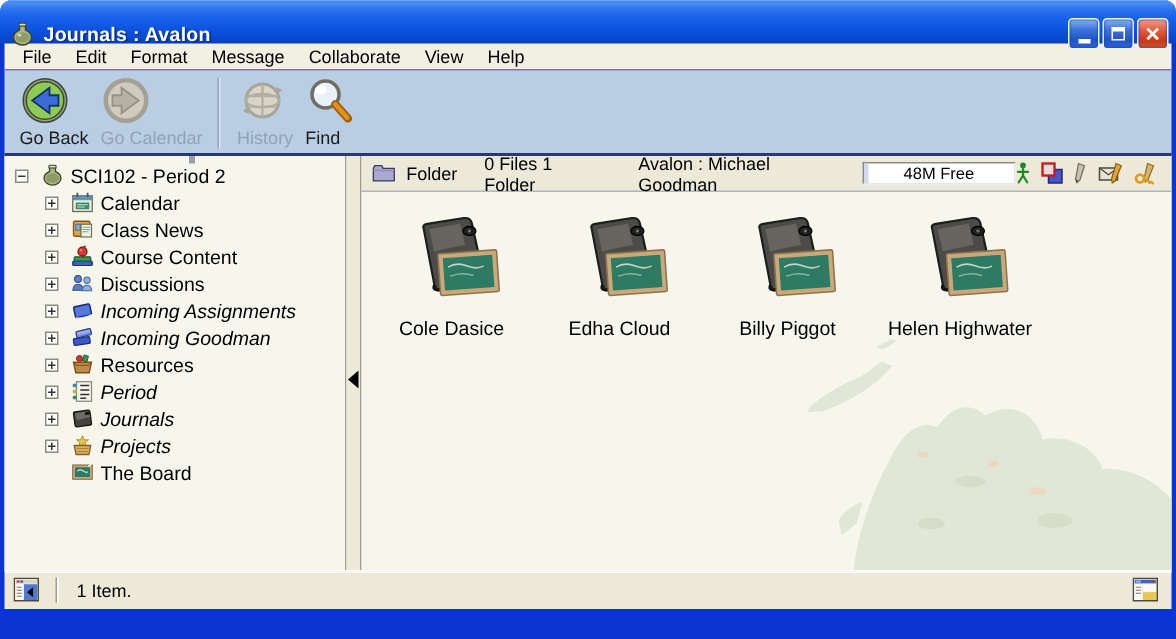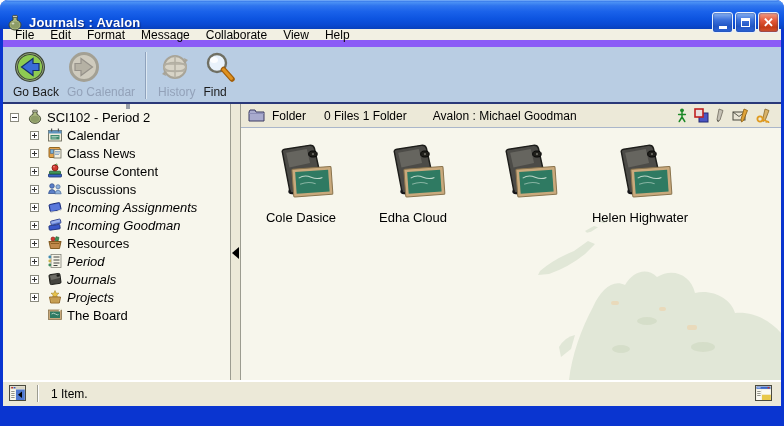--- a/index.html
+++ b/index.html
@@ -28,21 +28,21 @@
     background:linear-gradient(180deg,#8db4f2 0%,#3f74dd 35%,#2155c4 70%,#2e63d6 100%);
     box-shadow:inset 0 0 2px #123a90;
   }
   .tb-btn.close{ background:linear-gradient(180deg,#f2a088 0%,#e4593a 40%,#c33b17 75%,#d9552f 100%); }
   .glyph-min{ width:8px; height:3px; background:#fff; margin-top:9px; }
   .glyph-max{ width:9px; height:9px; border:1px solid #fff; border-top-width:3px; }
   .glyph-close{ color:#fff; font-size:13px; font-weight:bold; line-height:1; }
   
   .menubar{
     height:18px; background:#f2f0e3; display:flex; align-items:center;
-    padding-left:4px; border-bottom:7px solid #8b5cf6;
+    padding-left:4px; border-bottom:1px solid #8b5cf6;
     margin:0 3px; 
   }
   .menu-item{ font-size:12px; color:#000; padding:1px 8px; cursor:default; }
   
   .toolbar{
     height:57px; background:#b9cde3; border-bottom:2px solid #2a3878;
     margin:0 3px; display:flex; align-items:flex-start; padding:3px 4px 0 6px;
   }
   .tool-btn{ display:flex; flex-direction:column; padding:0 4px; cursor:default; }
   .tool-btn .ticon{ width:34px; height:34px; }
@@ -333,20 +333,24 @@
 
     <div class="content">
       <div class="content-header">
         <svg class="ch-folder-icon" viewBox="0 0 17 13">
           <path d="M1 3 l1 -2 h5 l1 2 h8 v9 h-15 z" fill="#a9abce" stroke="#3c3c62" stroke-width="1"></path>
           <path d="M1 4.5 h15" stroke="#8d8fb8" stroke-width="1"></path>
         </svg>
         <span class="ch-folder-label">Folder</span>
         <span class="ch-counts">0 Files 1 Folder</span>
         <span class="ch-owner">Avalon : Michael Goodman</span>
+        <div class="free-box">
+          <span class="used"></span>
+          <span>48M Free</span>
+        </div>
         <div class="ch-actions">
           <svg width="10" height="15" viewBox="0 0 10 15">
             <circle cx="5" cy="2.3" r="1.9" fill="#1e8a28"></circle>
             <path d="M5 4.5 v4.5 M1.6 6.5 h6.8 M5 9 l-2.8 4.5 M5 9 l2.8 4.5" stroke="#1e8a28" stroke-width="1.5" stroke-linecap="round"></path>
           </svg>
           <svg width="15" height="15" viewBox="0 0 15 15">
             <rect x="5" y="5" width="9" height="9" fill="#4a55c4" stroke="#222a74" stroke-width="1"></rect>
             <rect x="1" y="1" width="8" height="8" fill="#e8dede" stroke="#c02020" stroke-width="1.6"></rect>
           </svg>
           <svg width="9" height="15" viewBox="0 0 9 15">
@@ -434,20 +438,21 @@
               <ellipse cx="43.6" cy="11.6" rx="4.2" ry="3" fill="#201f1b" stroke="#000" stroke-width="0.8"></ellipse>
               <circle cx="43.6" cy="11.6" r="1.1" fill="#6e6d66"></circle>
             </g>
             <g transform="rotate(-4 43 38)">
               <rect x="24" y="25" width="38" height="27" rx="1" fill="#c9a97c" stroke="#8a744e" stroke-width="1"></rect>
               <rect x="27" y="28" width="32" height="21" fill="#2f7a62"></rect>
               <path d="M30 34 q6 -3 12 0 t11 1" stroke="#bcd6c8" stroke-width="1" fill="none"></path>
               <path d="M31 40 q8 -2.4 15 0.6" stroke="#9cc2b2" stroke-width="1" fill="none" opacity="0.8"></path>
             </g>
           </svg>
+          <div class="jname">Billy Piggot</div>
         </div>
 
         <div class="journal-item" style="left:338px; width:122px;">
           <svg class="jicon" viewBox="0 0 64 60">
             <g>
               <path d="M14 10 Q13 7.6 16.4 7 L40 3.2 Q44 2.8 45 6 L52.4 39.6 Q53.4 43.6 49.2 44.6 L26.4 49.8 Q22 50.8 21 46.6 Z" fill="#4c4b47" stroke="#1d1d1a" stroke-width="1.4"></path>
               <path d="M21 46.6 q-1.4 3.4 3 3 L49 44.4" fill="none" stroke="#141418" stroke-width="2"></path>
               <path d="M17.6 10.4 L37.6 6.8 L40.8 20.4 L20.8 24.6 Z" fill="#6f6e67" opacity="0.75"></path>
               <ellipse cx="43.6" cy="11.6" rx="4.2" ry="3" fill="#201f1b" stroke="#000" stroke-width="0.8"></ellipse>
               <circle cx="43.6" cy="11.6" r="1.1" fill="#6e6d66"></circle>

